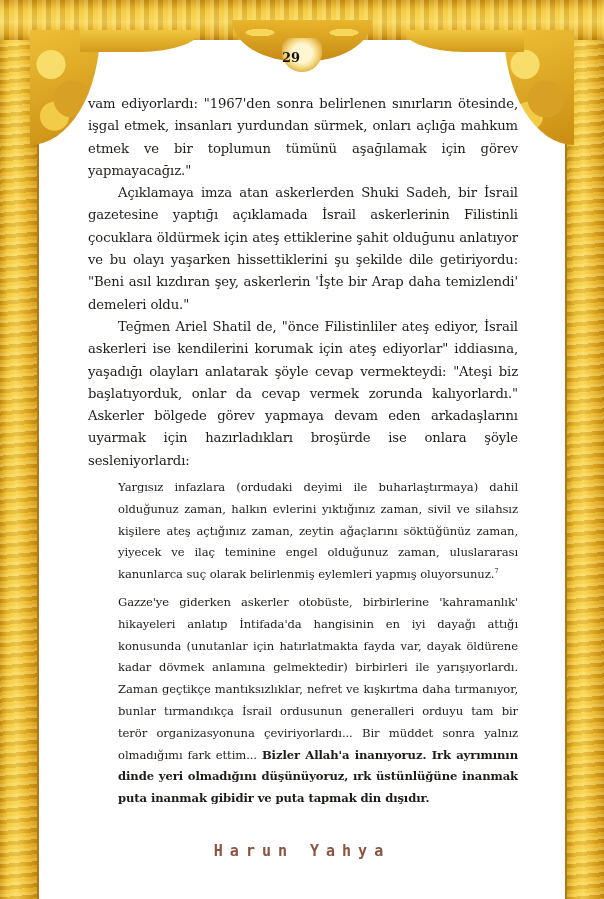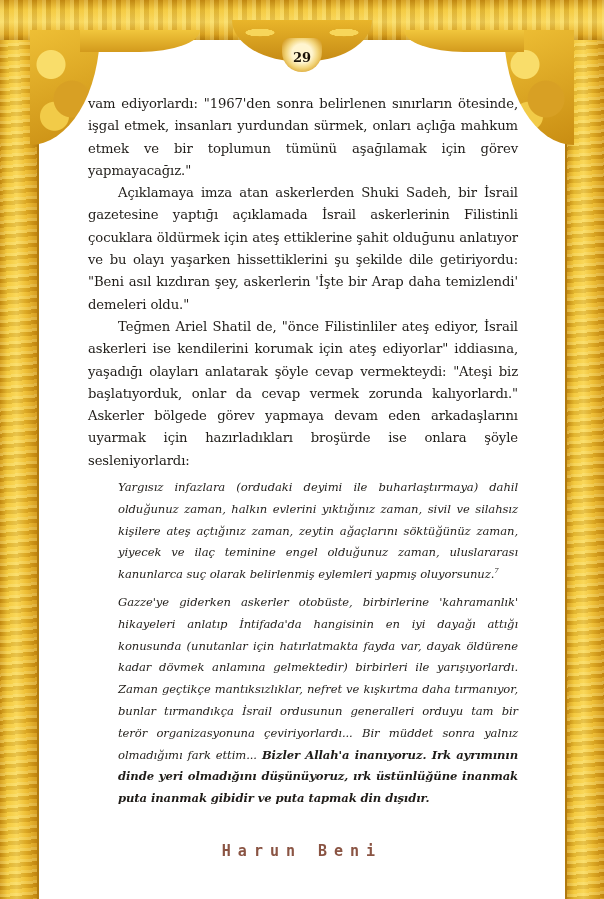--- a/index.html
+++ b/index.html
@@ -45,38 +45,38 @@
         radial-gradient(ellipse at 20% 30%, #f7d65a 0 14px, transparent 15px),
         radial-gradient(ellipse at 80% 30%, #f7d65a 0 14px, transparent 15px),
         linear-gradient(180deg, #e9b52a, #c58a15);
       border-bottom-left-radius: 70px 42px;
       border-bottom-right-radius: 70px 42px;
     }
     .page-badge {
       position: absolute; left: 282px; top: 38px; width: 40px; height: 34px;
       background: radial-gradient(ellipse at 50% 45%, #fff5d0 0 10px, #f2d47a 16px, #d9a431 22px);
       border-radius: 8px 8px 20px 20px;
-      display: flex; align-items: center; justify-content: center;
+      display: flex; align-items: center; 
     }
     .page-number {
       font-family: "DejaVu Serif", serif; font-weight: bold; font-size: 13px;
       color: #1a1208; margin-top: 4px;
     }
     
     .content {
       position: absolute; left: 88px; top: 93px; width: 430px;
       color: #1f1c18; font-size: 13.2px; line-height: 22.3px;
       text-align: justify; letter-spacing: -0.1px;
       font-family: "DejaVu Serif", serif;
     }
     .content p { margin: 0; }
     .indent { text-indent: 30px; }
     .quote {
       margin: 5px 0 4px 30px !important;
-      font-size: 11.6px; line-height: 21.8px; font-style: italic;
+      font-size: 11.6px; line-height: 21.8px;
     }
     .quote-bold { font-weight: bold; }
     sup { font-size: 7px; line-height: 0; vertical-align: super; }
     .gap-after { margin-bottom: 6px !important; }
     .author {
       position: absolute; left: 0; right: 0; top: 842px; text-align: center;
       font-family: "DejaVu Sans Mono", monospace; font-size: 15px; font-weight: bold;
       letter-spacing: 7px; color: #8a5443;
     }
   </style>
@@ -98,13 +98,13 @@
 </div>
 
 <div class="content">
   <p>vam ediyorlardı: "1967'den sonra belirlenen sınırların ötesinde, işgal etmek, insanları yurdundan sürmek, onları açlığa mahkum etmek ve bir toplumun tümünü aşağılamak için görev yapmayacağız."</p>
   <p class="indent">Açıklamaya imza atan askerlerden Shuki Sadeh, bir İsrail gazetesine yaptığı açıklamada İsrail askerlerinin Filistinli çocuklara öldürmek için ateş ettiklerine şahit olduğunu anlatıyor ve bu olayı yaşarken hissettiklerini şu şekilde dile getiriyordu: "Beni asıl kızdıran şey, askerlerin 'İşte bir Arap daha temizlendi' demeleri oldu."</p>
   <p class="indent">Teğmen Ariel Shatil de, "önce Filistinliler ateş ediyor, İsrail askerleri ise kendilerini korumak için ateş ediyorlar" iddiasına, yaşadığı olayları anlatarak şöyle cevap vermekteydi: "Ateşi biz başlatıyorduk, onlar da cevap vermek zorunda kalıyorlardı." Askerler bölgede görev yapmaya devam eden arkadaşlarını uyarmak için hazırladıkları broşürde ise  onlara şöyle sesleniyorlardı:</p>
   <p class="quote gap-after"><span>Yargısız infazlara (ordudaki deyimi ile buharlaştırmaya) dahil olduğunuz zaman, halkın evlerini yıktığınız zaman, sivil ve silahsız kişilere ateş açtığınız zaman, zeytin ağaçlarını söktüğünüz zaman, yiyecek ve ilaç teminine engel olduğunuz zaman, uluslararası kanunlarca suç olarak belirlenmiş eylemleri yapmış oluyorsunuz.</span><sup>7</sup></p>
   <p class="quote"><span>Gazze'ye giderken askerler otobüste, birbirlerine 'kahramanlık' hikayeleri anlatıp İntifada'da hangisinin en iyi dayağı attığı konusunda (unutanlar için hatırlatmakta fayda var, dayak öldürene kadar dövmek anlamına gelmektedir) birbirleri ile yarışıyorlardı. Zaman geçtikçe mantıksızlıklar, nefret ve kışkırtma daha tırmanıyor, bunlar tırmandıkça İsrail ordusunun generalleri orduyu tam bir terör organizasyonuna çeviriyorlardı... Bir müddet sonra yalnız olmadığımı fark ettim... </span><span class="quote-bold">Bizler Allah'a inanıyoruz. Irk ayrımının dinde yeri olmadığını düşünüyoruz, ırk üstünlüğüne inanmak puta inanmak gibidir ve puta tapmak din dışıdır.</span></p>
 </div>
 
-<div class="author">Harun Beni</div>
+<div class="author">Harun Yahya</div>
 
 </body></html>

